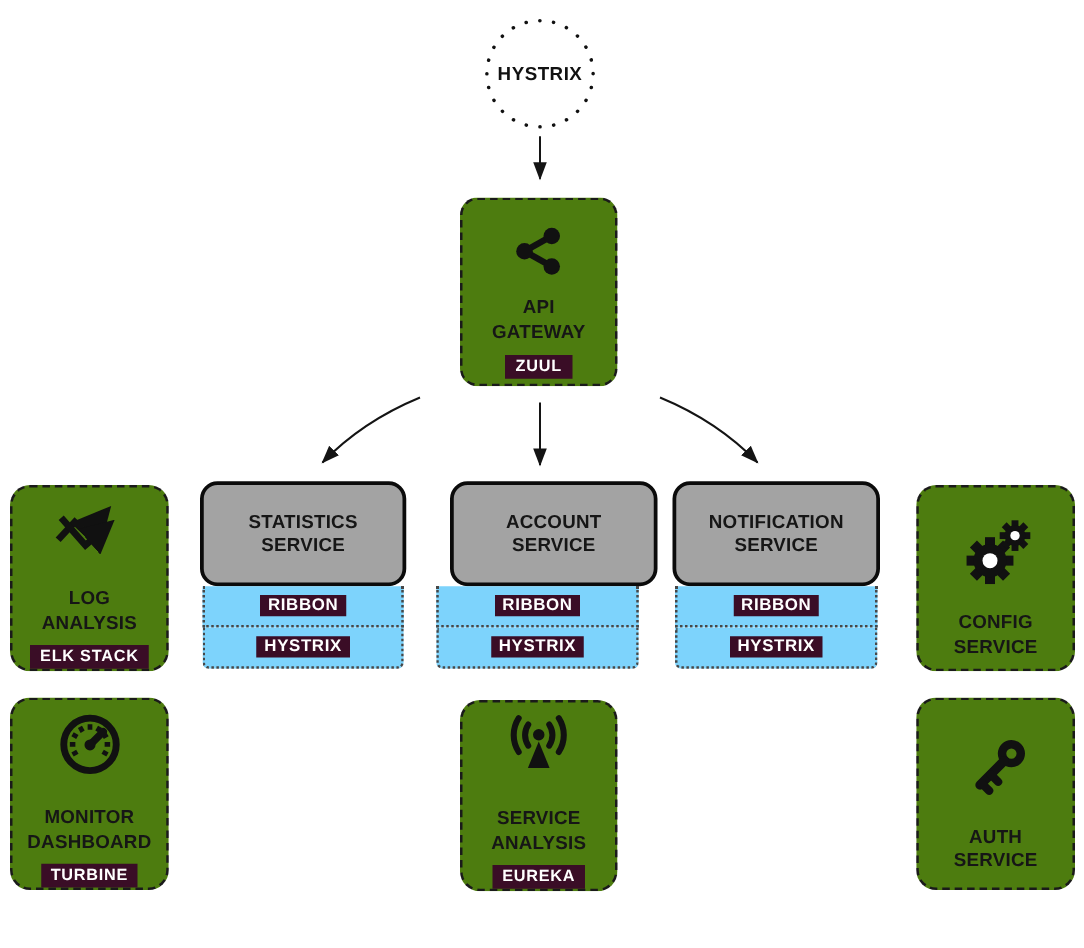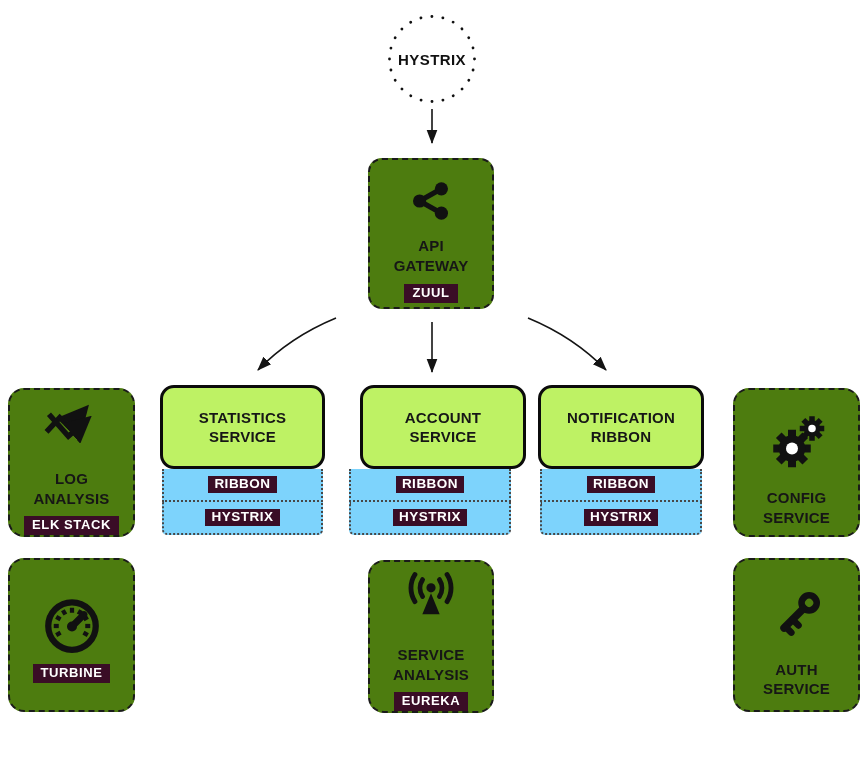--- a/index.html
+++ b/index.html
@@ -3,21 +3,21 @@
 <meta charset="utf-8">
 <title>Microservices Architecture Diagram</title>
 <style>
   * { margin:0; padding:0; box-sizing:border-box; }
   html,body { background:#ffffff; }
   body { font-family:"Liberation Sans", sans-serif; color:#141414; }
   #canvas { position:relative; width:867px; height:758px; background:#ffffff; overflow:hidden; }
 
   .node { position:absolute; display:flex; flex-direction:column; align-items:center; }
   .dashed-box { border:2px dashed #1a1a1a; border-radius:16px; background:#4d7c0f;justify-content:center; }
-  .solid-box  { position:absolute; border:3px solid #0b0b0b; border-radius:14px; background:#bef264;
+  .solid-box  { position:absolute; border:3px solid #0b0b0b; border-radius:14px; background:#a3a3a3;
                 display:flex; align-items:center; justify-content:center; }
 
   .title { font-weight:bold; font-size:15px; line-height:1.3; text-align:center; letter-spacing:.2px; color:#161616; }
   .badge { display:inline-block; background:#3a0d26; color:#ffffff; font-weight:bold; text-align:center; }
   .node-badge  { font-size:13px; padding:1px 8px 3px; letter-spacing:.6px; }
   .strip-badge { font-size:13.5px; padding:0 6px 2px; letter-spacing:.5px; }
 
   .strip { position:absolute; border-left:2px dotted #474747; border-right:2px dotted #474747;
            border-bottom:2px dotted #474747; display:flex; align-items:center; justify-content:center;
            background:#7dd3fc; }
@@ -88,21 +88,21 @@
     <div class="title w118">ACCOUNT SERVICE</div>
   </div>
   <div class="strip" style="left:349px; top:469px; width:162px; height:33px;">
     <div class="badge strip-badge">RIBBON</div>
   </div>
   <div class="strip last" style="left:349px; top:502px; width:162px; height:33px;">
     <div class="badge strip-badge">HYSTRIX</div>
   </div>
 
   <div class="solid-box" style="left:538px; top:385px; width:166px; height:84px;">
-    <div class="title w118">NOTIFICATION RIBBON</div>
+    <div class="title w118">NOTIFICATION SERVICE</div>
   </div>
   <div class="strip" style="left:540px; top:469px; width:162px; height:33px;">
     <div class="badge strip-badge">RIBBON</div>
   </div>
   <div class="strip last" style="left:540px; top:502px; width:162px; height:33px;">
     <div class="badge strip-badge">HYSTRIX</div>
   </div>
 
   <div class="node dashed-box" style="left:8px; top:388px; width:127px; height:149px;">
     <svg class="mt8" width="72" height="52" viewBox="0 0 24 20">
@@ -130,20 +130,21 @@
         <line x1="12" y1="4.7" x2="12" y2="6.7" transform="rotate(90 12 12)"></line>
         <line x1="12" y1="4.7" x2="12" y2="6.7" transform="rotate(120 12 12)"></line>
         <line x1="12" y1="4.7" x2="12" y2="6.7" transform="rotate(-30 12 12)"></line>
         <line x1="12" y1="4.7" x2="12" y2="6.7" transform="rotate(-60 12 12)"></line>
         <line x1="12" y1="4.7" x2="12" y2="6.7" transform="rotate(-90 12 12)"></line>
         <line x1="12" y1="4.7" x2="12" y2="6.7" transform="rotate(-120 12 12)"></line>
       </g>
       <line x1="12" y1="12.2" x2="16.8" y2="7.4" stroke="#111111" stroke-width="2.7" stroke-linecap="round"></line>
       <circle cx="12" cy="12.2" r="2" fill="#111111"></circle>
     </svg>
+    <div class="title mt6 w106">MONITOR DASHBOARD</div>
     <div class="badge node-badge mt8">TURBINE</div>
   </div>
 
   <div class="node dashed-box" style="left:368px; top:560px; width:126px; height:153px;">
     <svg class="mt10" width="62" height="54" viewBox="0 0 24 20">
       <circle cx="12" cy="6.2" r="1.8" fill="#111111"></circle>
       <path d="M12,8.3 L15.4,16.6 L8.6,16.6 Z" fill="#111111"></path>
       <g fill="none" stroke="#111111" stroke-width="1.9" stroke-linecap="round">
         <path d="M8.7,3 a6,6 0 0 0 0,6.6"></path>
         <path d="M5.7,1 a9.8,9.8 0 0 0 0,10.6"></path>

